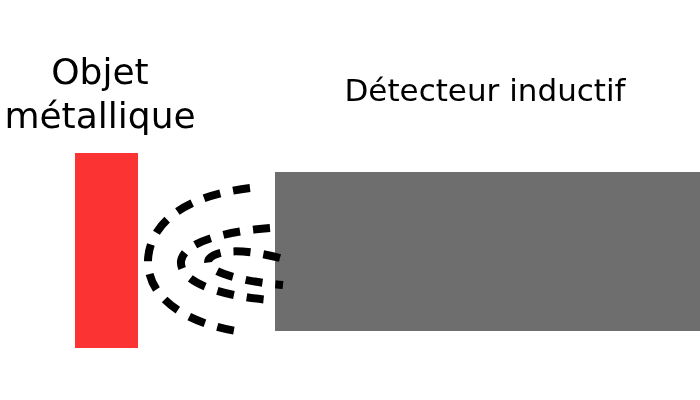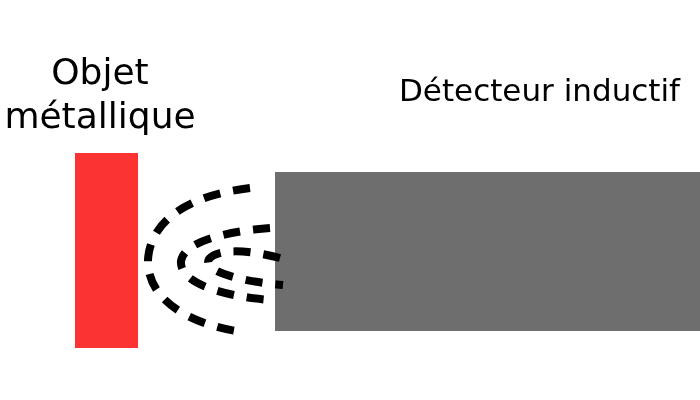--- a/index.html
+++ b/index.html
@@ -30,21 +30,20 @@
     left: 0px;
     top: 50px;
     width: 200px;
     font-size: 36px;
   }
   #label-detector {
     left: 290px;
     top: 72px;
     width: 390px;
     font-size: 31px;
-    text-align: right;
   }
   #metal-object {
     position: absolute;
     left: 75px;
     top: 153px;
     width: 63px;
     height: 195px;
     background: #fc3333;
   }
   #inductive-sensor {

